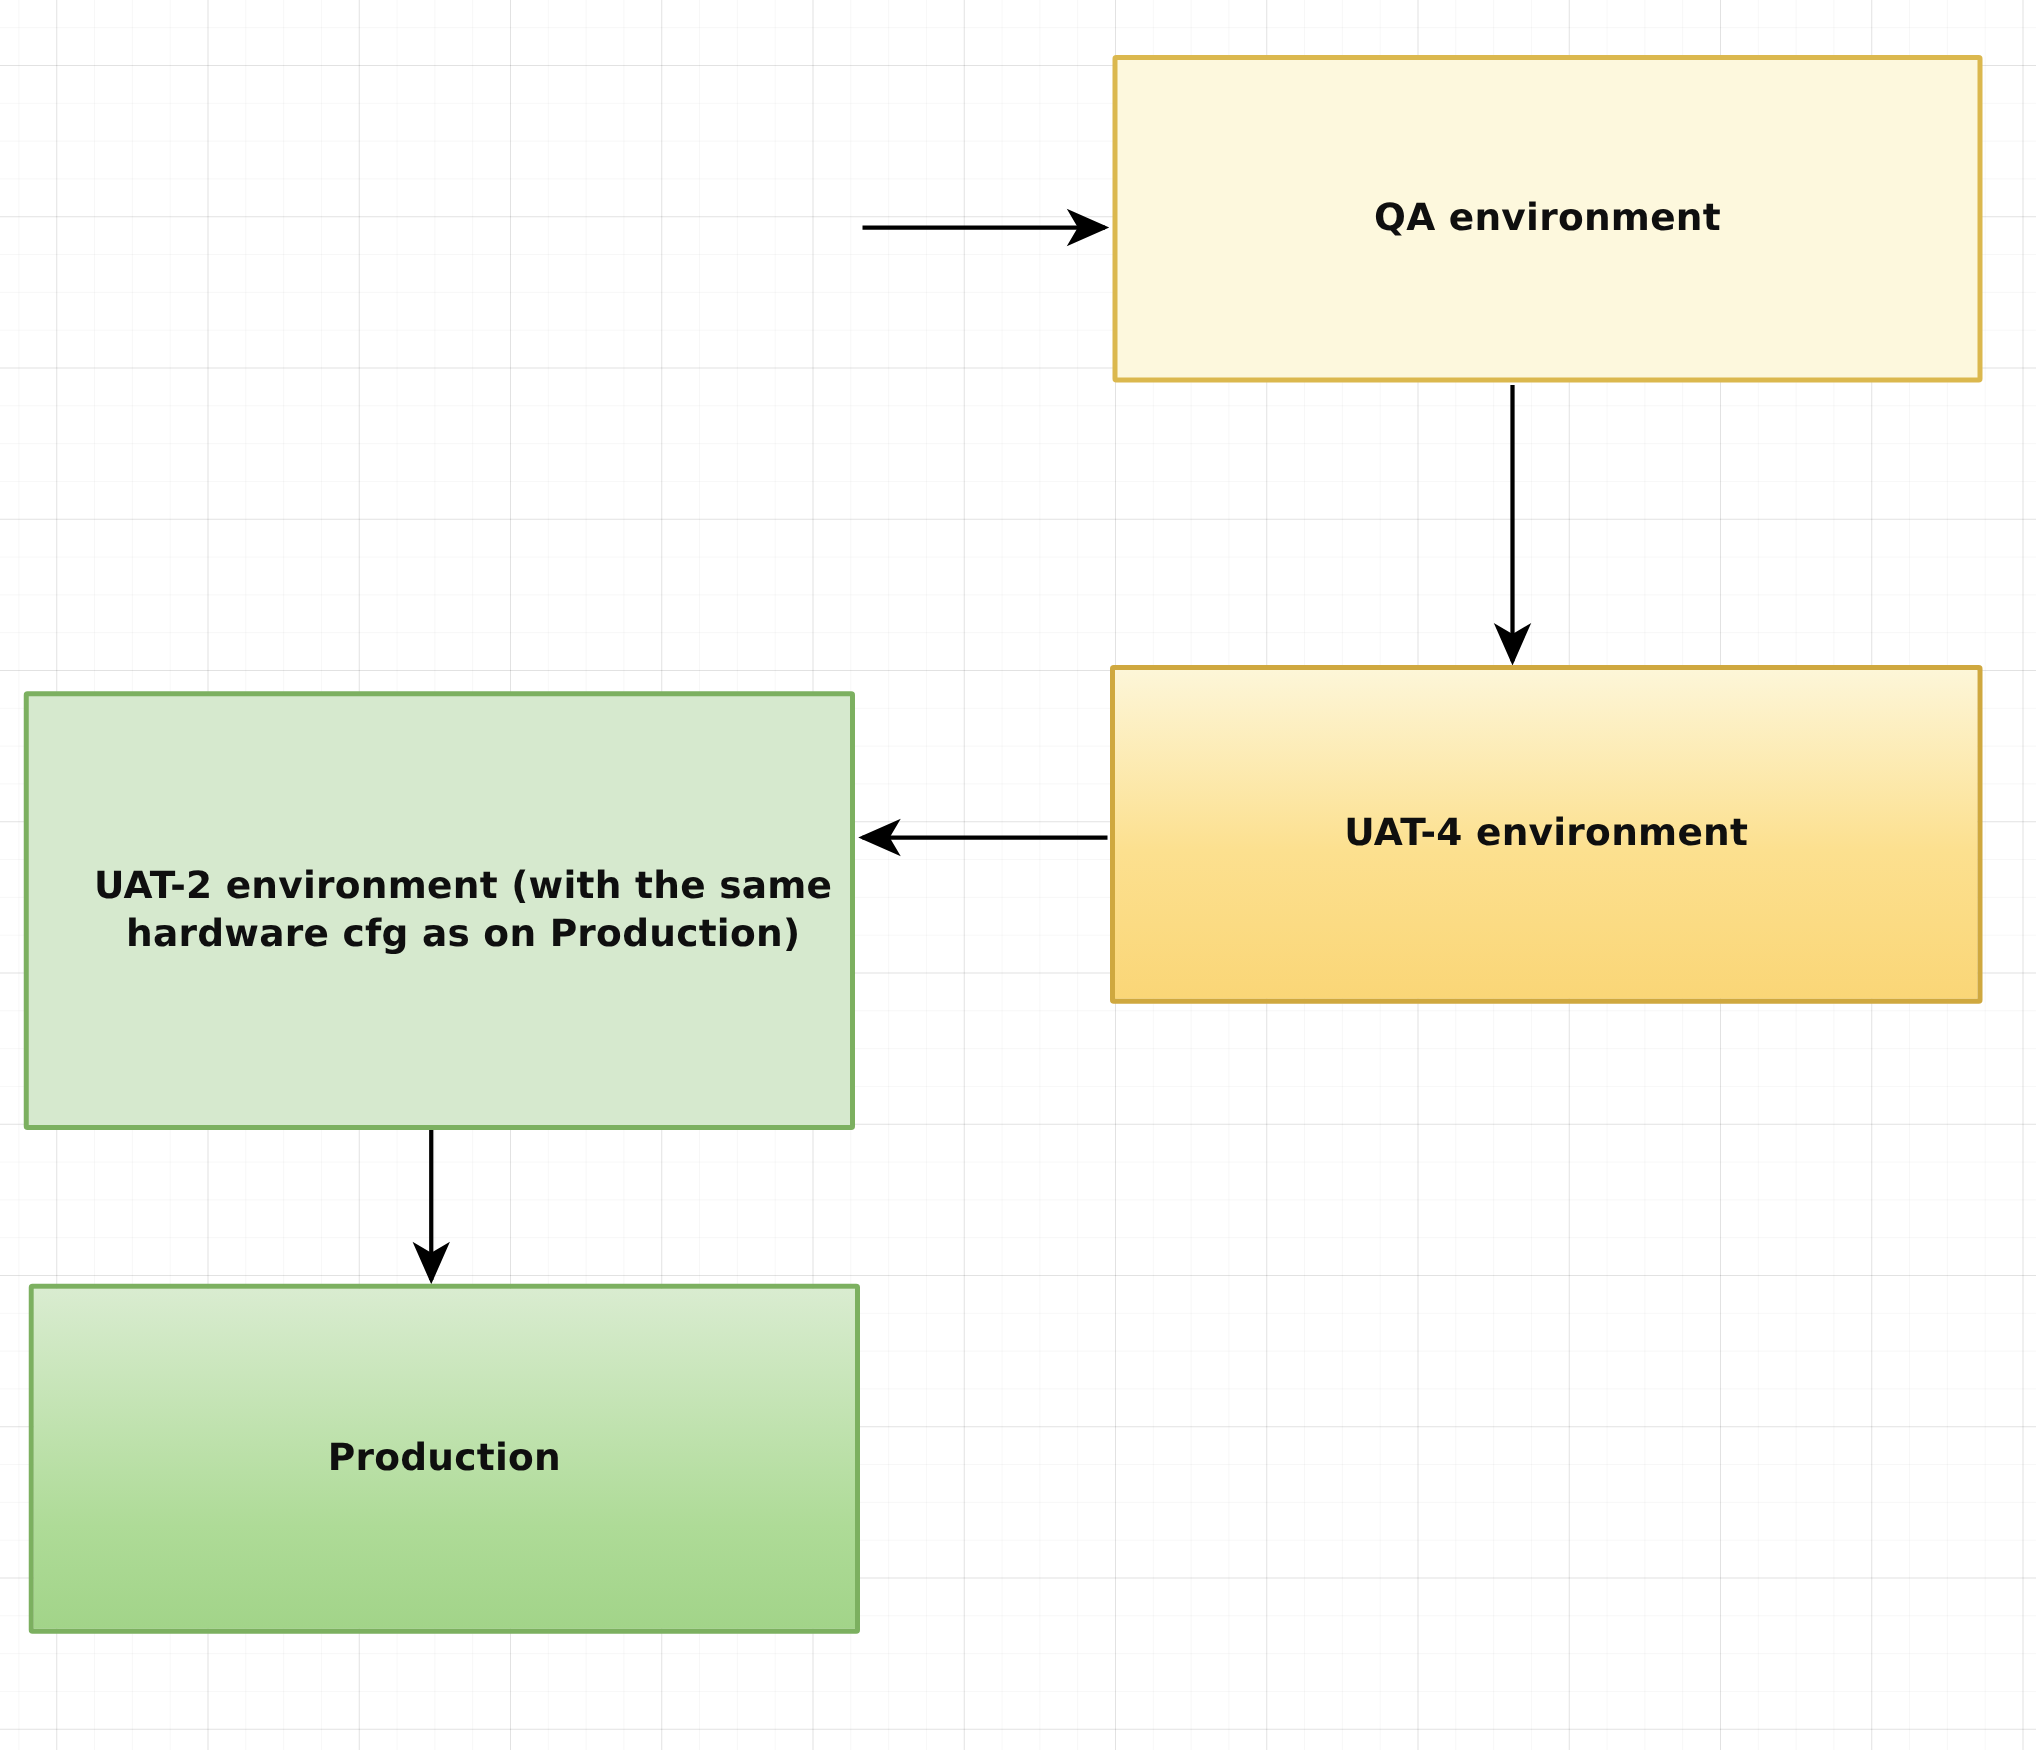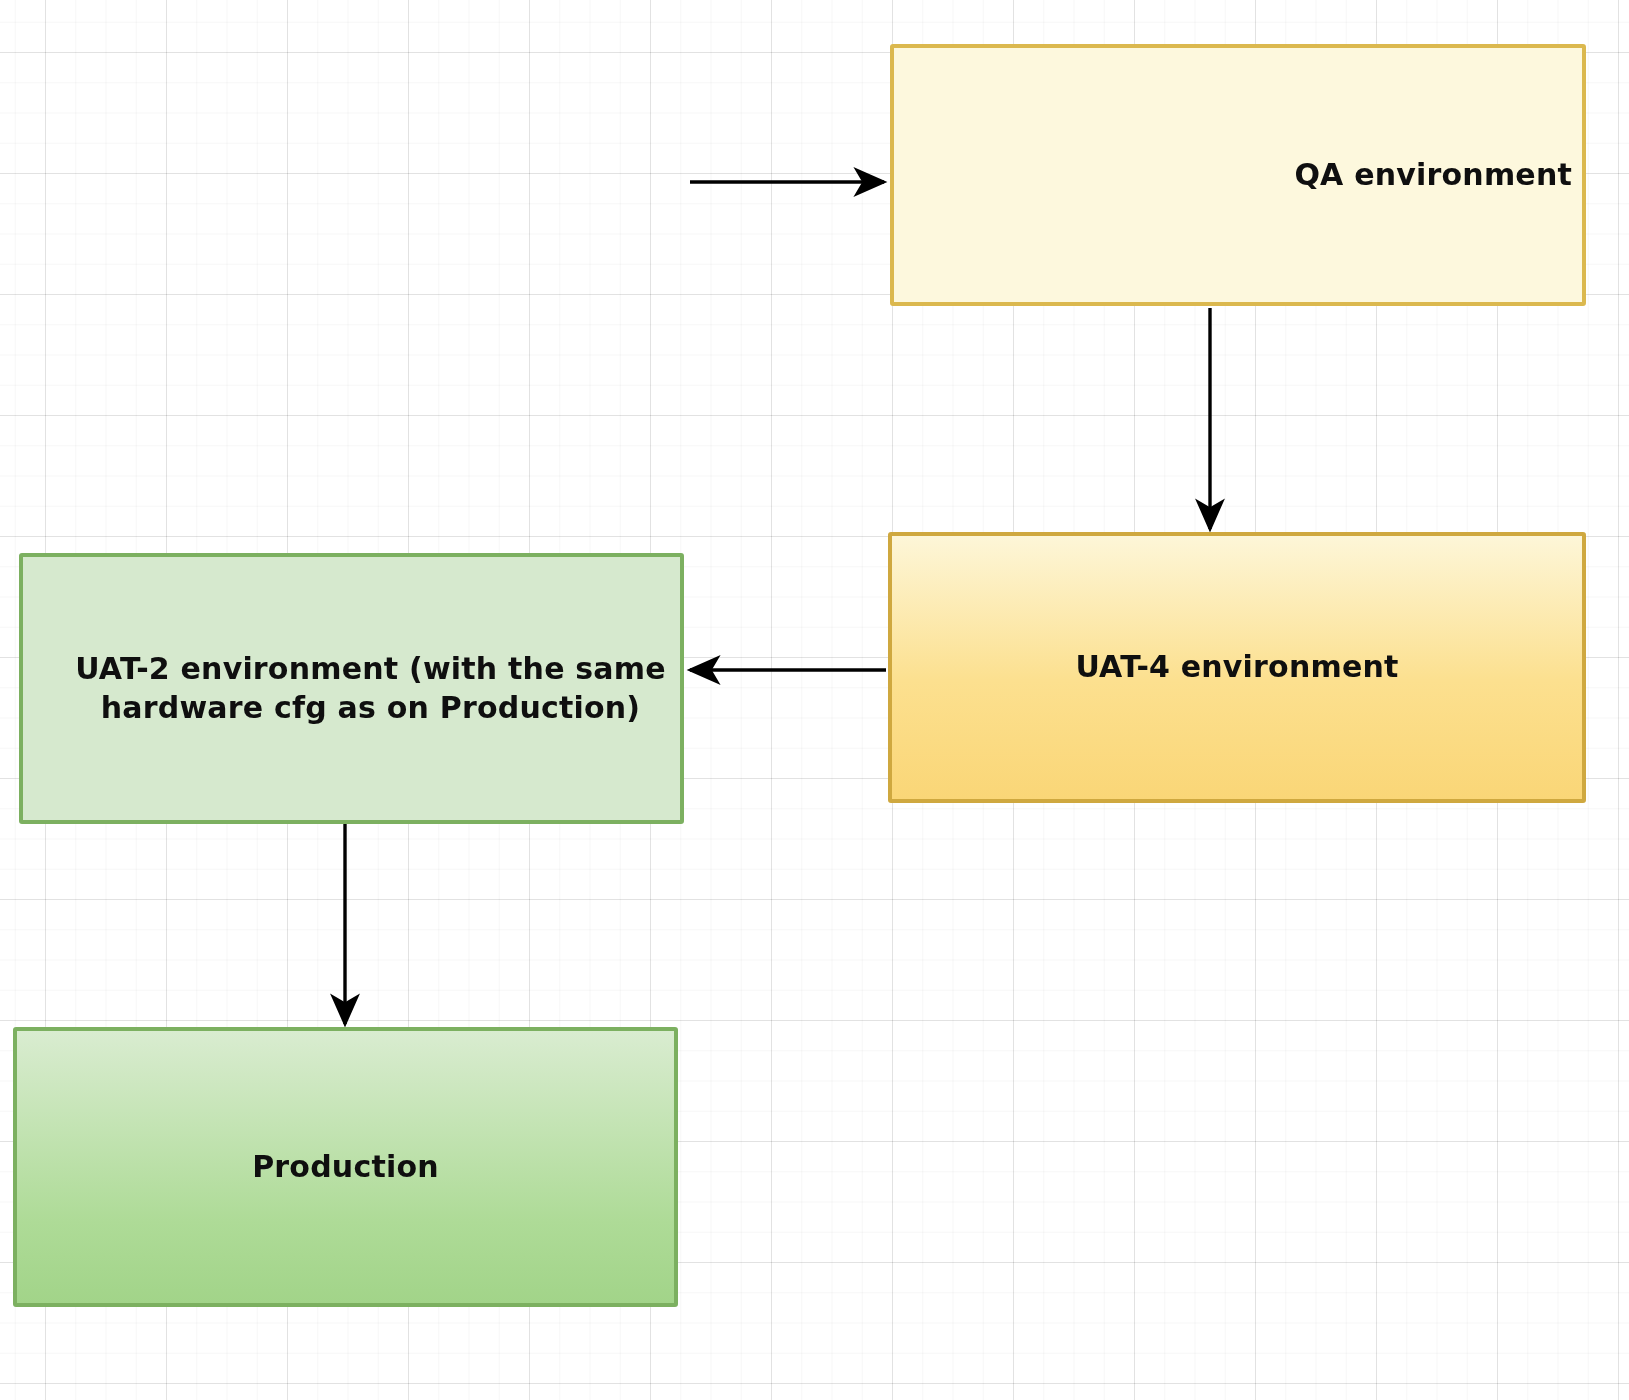--- a/index.html
+++ b/index.html
@@ -54,35 +54,34 @@
   #node-dev {
     left: 19px; top: 44px; width: 667px; height: 262px;
     background: #f7cfcf;
     border-color: #b84a4a;
   }
   #node-qa {
     left: 890px; top: 44px; width: 696px; height: 262px;
     background: #fdf8dd;
     border-color: #dbb councils;
     border-color: #dbb84e;
-    justify-content: flex-end;
   }
   #node-uat2 {
-    left: 19px; top: 553px; width: 665px; height: 271px;
+    left: 19px; top: 553px; width: 665px; height: 351px;
     background: #d6e9ce;
     border-color: #7cb060;
     padding-left: 38px;
   }
   #node-uat1 {
     left: 888px; top: 532px; width: 698px; height: 271px;
     background: linear-gradient(to bottom, #fdf6d8 0%, #fce08f 55%, #fad677 100%);
     border-color: #cfa83f;
   }
   #node-prod {
-    left: 13px; top: 1027px; width: 665px; height: 280px;
+    left: 23px; top: 1027px; width: 665px; height: 280px;
     background: linear-gradient(to bottom, #d9ecd0 0%, #aedb97 70%, #a2d489 100%);
     border-color: #7cb060;
   }
 
   
   #edges {
     position: absolute;
     left: 0; top: 0;
     width: 1629px;
     height: 1400px;

